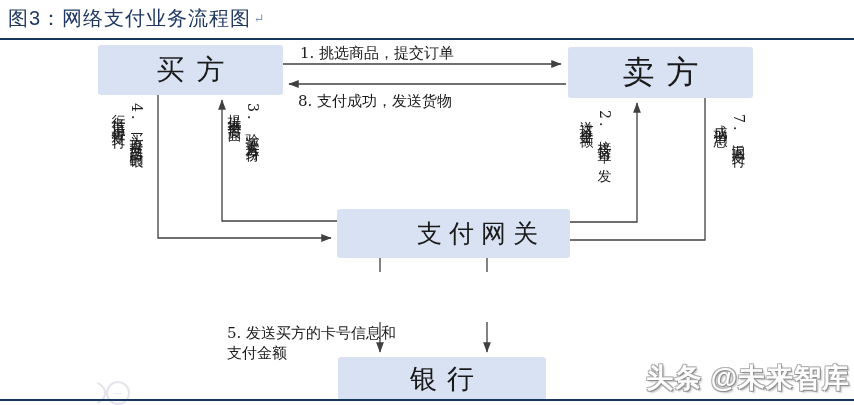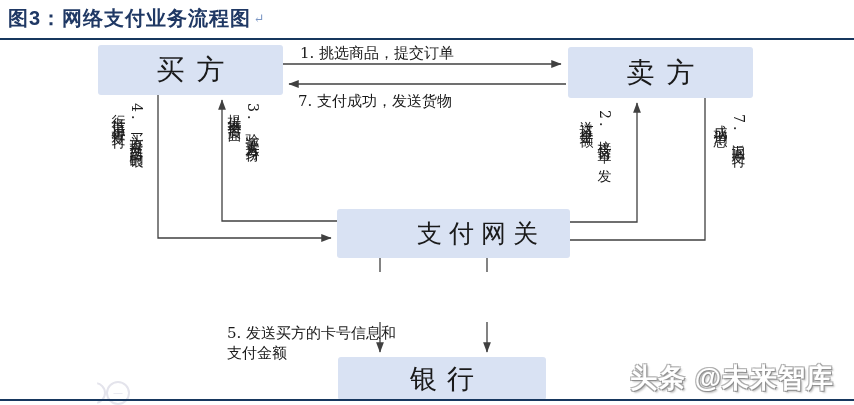--- a/index.html
+++ b/index.html
@@ -4,32 +4,32 @@
 <style>
   html,body{margin:0;padding:0;background:#ffffff;}
   .canvas{
     position:relative;width:854px;height:405px;background:#ffffff;overflow:hidden;
     font-family:"DejaVu Serif","Liberation Serif",serif;color:#1a1a1a;
   }
   
   .title-row{position:absolute;left:8px;top:5px;white-space:nowrap;}
   .fig-title{
     font-family:"Liberation Sans","DejaVu Sans",sans-serif;
-    font-weight:bold;font-size:20px;color:#1f3864;letter-spacing:1px;
+    font-weight:normal;font-size:20px;color:#1f3864;letter-spacing:1px;
   }
   .pmark{font-size:13px;color:#7b96c4;margin-left:2px;vertical-align:2px;}
   .title-rule{position:absolute;left:0;top:38px;width:854px;height:2px;background:#17375e;}
   .bottom-rule{position:absolute;left:0;top:399px;width:854px;height:2px;background:#17375e;}
   
   .node{
     position:absolute;background:#d9e2f3;border-radius:3px;
     display:flex;align-items:center;justify-content:center;
   }
   .node-buyer  {left:98px; top:45px; width:185px;height:50px;font-size:28px;letter-spacing:12px;text-indent:12px;}
-  .node-seller {left:568px;top:47px; width:185px;height:51px;font-size:28px;letter-spacing:12px;text-indent:12px;}
+  .node-seller {left:568px;top:47px; width:185px;height:51px;font-size:32px;letter-spacing:12px;text-indent:12px;}
   .node-gateway{left:337px;top:209px;width:185px;height:49px;font-size:25px;letter-spacing:7px;text-indent:7px;padding-left:48px;}
   .node-bank   {left:338px;top:357px;width:208px;height:43px;font-size:27px;letter-spacing:10px;text-indent:10px;}
   .node-ellipse{
     left:338px;top:272px;width:192px;height:50px;border-radius:50%;
     font-size:20px;letter-spacing:4px;text-indent:4px;
   }
   
   .lines{position:absolute;left:0;top:0;}
   
   .elabel{position:absolute;font-size:15px;line-height:1.3;white-space:pre-line;}
@@ -41,21 +41,21 @@
   .l1{left:300px;top:44px;width:240px;}
   .l8{left:298px;top:92px;width:240px;}
   .l4{left:110px;top:103px;height:164px;}
   .l3{left:226px;top:103px;height:152px;}
   .l2{left:578px;top:110px;height:132px;}
   .l7{left:712px;top:114px;height:112px;}
   .l5{left:227px;top:324px;width:170px;}
   .l6{left:497px;top:324px;width:190px;}
   
   .watermark{
-    position:absolute;right:20px;top:360px;
+    position:absolute;right:4px;top:360px;
     font-family:"Liberation Sans","DejaVu Sans",sans-serif;
     font-weight:bold;font-size:27px;letter-spacing:1px;color:#ffffff;
     text-shadow:1px 1px 0 #8f8f8f,-1px -1px 0 #b5b5b5,1px -1px 0 #a8a8a8,-1px 1px 0 #a8a8a8,2px 2px 2px #bdbdbd;
   }
   
   .fade-arc{
     position:absolute;left:84px;top:382px;width:18px;height:18px;border-radius:50%;
     border:2px solid #e4e4ec;clip-path:inset(0 0 0 60%);
   }
   .fade-circle{
@@ -94,21 +94,21 @@
       <polyline points="487,322 487,352" marker-end="url(#ah)"></polyline>
     </g>
   </svg>
 
   <div class="node node-buyer">买方</div>
   <div class="node node-seller">卖方</div>
   <div class="node node-gateway">支付网关</div>
   <div class="node node-bank">银行</div>
 
   <div class="elabel center l1">1. 挑选商品，提交订单</div>
-  <div class="elabel center l8">7. 支付成功，发送货物</div>
+  <div class="elabel center l8">8. 支付成功，发送货物</div>
   <div class="vlabel l4">4.买方提交自己的银
 行卡信息进行支付</div>
   <div class="vlabel l3">3.验证卖方身份
 提供支付页面</div>
   <div class="vlabel l2">2.接受订单，发
 送订单金额</div>
   <div class="vlabel l7">7.返回支付
 成功消息</div>
   <div class="elabel l5">5. 发送买方的卡号信息和
 支付金额</div>

